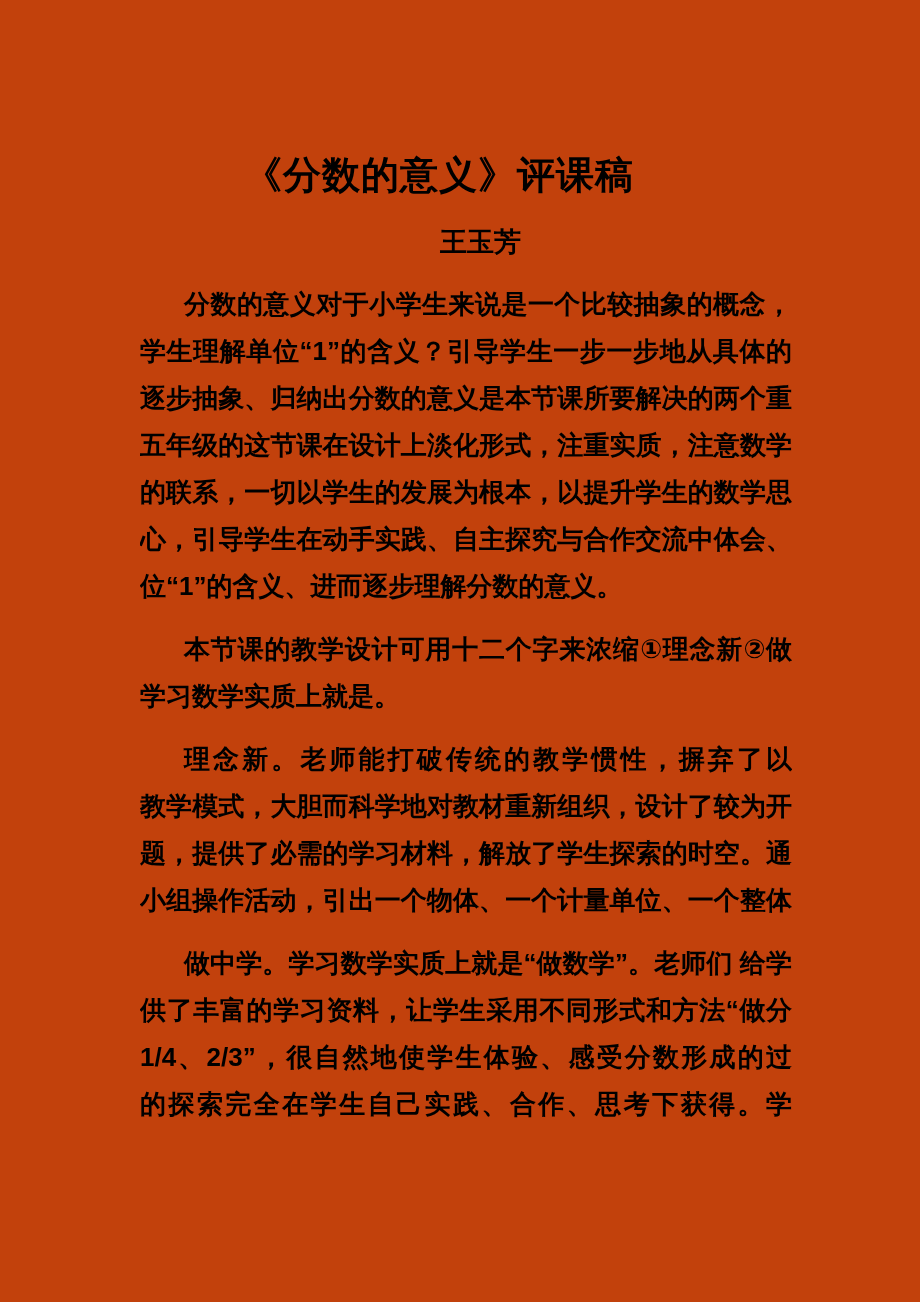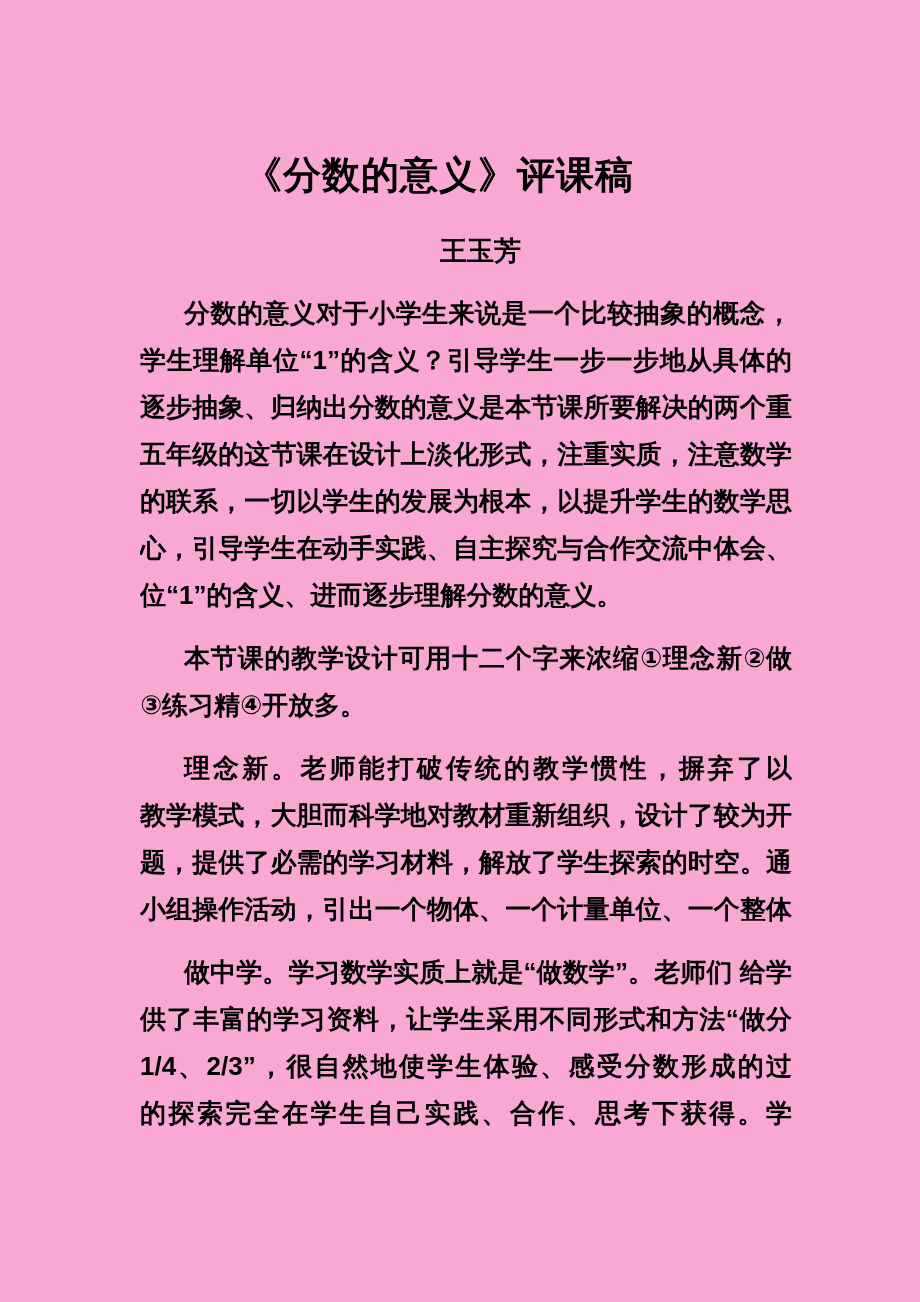--- a/index.html
+++ b/index.html
@@ -8,39 +8,39 @@
     height: 1302px;
     background: #ffffff;
     font-family: "Liberation Sans", "DejaVu Sans", sans-serif;
     color: #000000;
     overflow: hidden;
   }
   .page {
     position: relative;
     width: 920px;
     height: 1302px;
-    background: #f9a8d4;
+    background: #c2410c;
   }
   .content {
     position: absolute;
     left: 140px;
     top: 0;
     width: 652px;
     padding-top: 152px;
   }
   .doc-title {
     margin-left: 104px;
     font-size: 38px;
     line-height: 46px;
     font-weight: 700;
     letter-spacing: 1px;
     white-space: nowrap;
   }
   .author {
-    margin-top: 36px;
+    margin-top: 27px;
     margin-left: 300px;
     font-size: 27px;
     line-height: 34px;
     font-weight: 700;
   }
   .body-text {
     margin-top: 22px;
     font-size: 26px;
     font-weight: 700;
   }
@@ -70,21 +70,21 @@
     <div class="body-text">
       <div class="line indent">分数的意义对于小学生来说是一个比较抽象的概念，怎样让</div>
       <div class="line">学生理解单位“1”的含义？引导学生一步一步地从具体的实例中</div>
       <div class="line">逐步抽象、归纳出分数的意义是本节课所要解决的两个重点问题，</div>
       <div class="line">五年级的这节课在设计上淡化形式，注重实质，注意数学与生活</div>
       <div class="line">的联系，一切以学生的发展为根本，以提升学生的数学思维为核</div>
       <div class="line">心，引导学生在动手实践、自主探究与合作交流中体会、领悟单</div>
       <div class="line para-end">位“1”的含义、进而逐步理解分数的意义。</div>
 
       <div class="line indent para-start">本节课的教学设计可用十二个字来浓缩①理念新②做中学</div>
-      <div class="line para-end">③练习精④开放多。</div>
+      <div class="line para-end">学习数学实质上就是。</div>
 
       <div class="line indent para-start">理念新。老师能打破传统的教学惯性，摒弃了以往“小步子”</div>
       <div class="line">教学模式，大胆而科学地对教材重新组织，设计了较为开放的问</div>
       <div class="line">题，提供了必需的学习材料，解放了学生探索的时空。通过学生</div>
       <div class="line">小组操作活动，引出一个物体、一个计量单位、一个整体的情况，</div>
 
       <div class="line indent para-start">做中学。学习数学实质上就是“做数学”。老师们 给学生提</div>
       <div class="line">供了丰富的学习资料，让学生采用不同形式和方法“做分数</div>
       <div class="line">1/4、2/3”，很自然地使学生体验、感受分数形成的过程。分数意义</div>
       <div class="line para-end">的探索完全在学生自己实践、合作、思考下获得。学生“学习的主</div>

